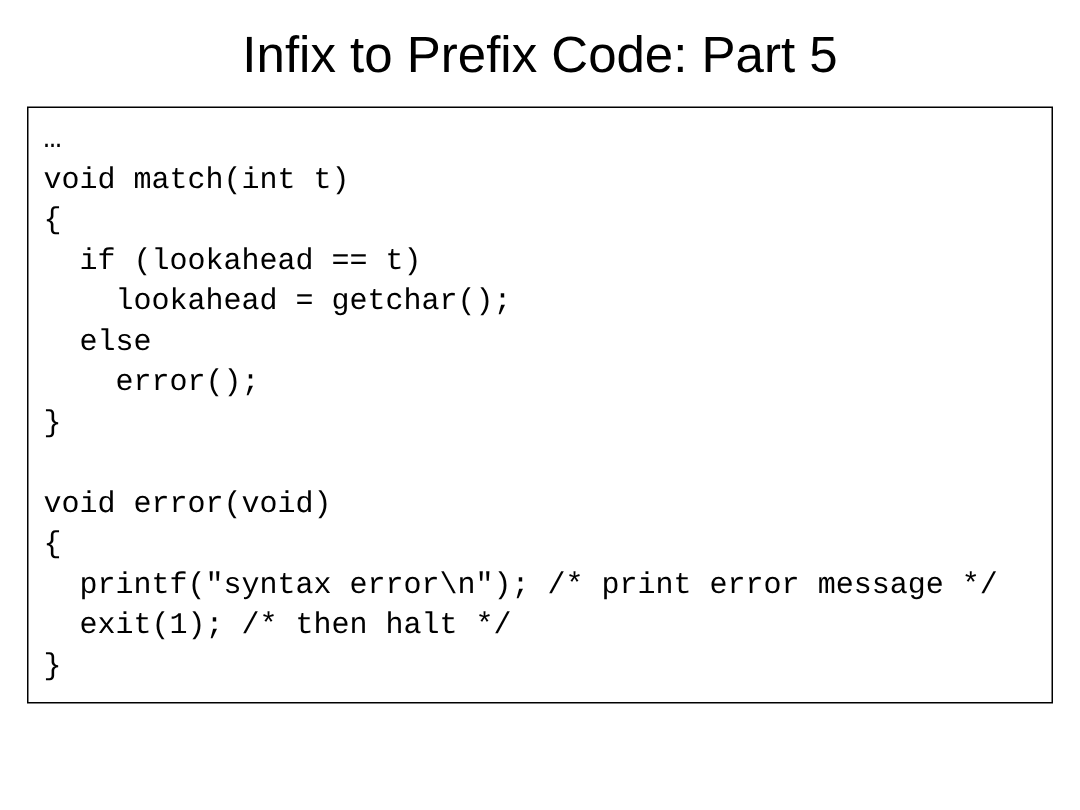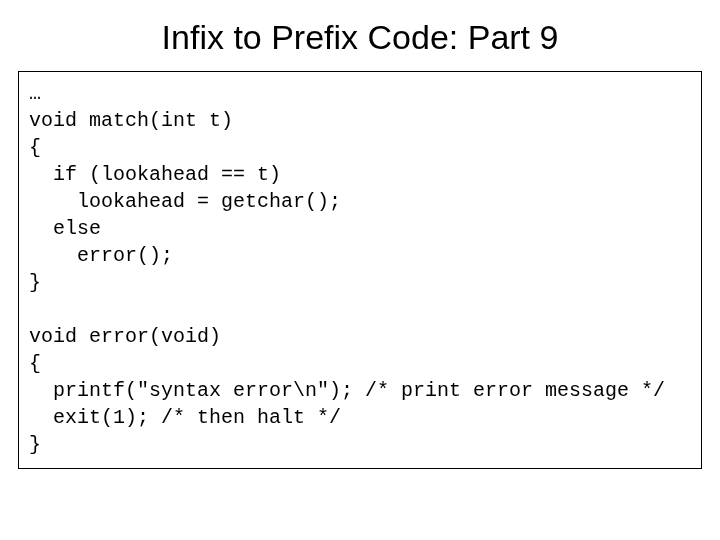--- a/index.html
+++ b/index.html
@@ -28,21 +28,21 @@
     font-family: "Courier New", Courier, monospace;
     font-size: 20px;
     line-height: 1.35;
     white-space: pre;
   }
 </style>
 </head>
 <body>
 
 <div class="slide">
-  <h1 class="title">Infix to Prefix Code: Part 9</h1>
+  <h1 class="title">Infix to Prefix Code: Part 5</h1>
   <div class="code-box">…
 void match(int t)
 {
   if (lookahead == t)
     lookahead = getchar();
   else
     error();
 }
 
 void error(void)

